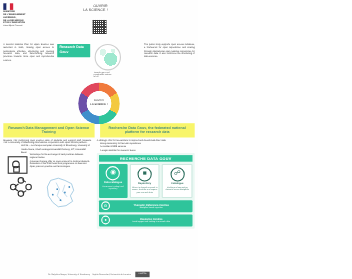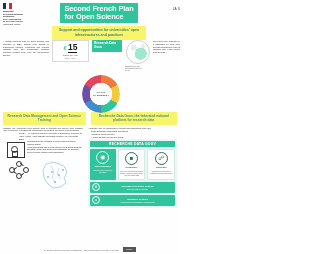--- a/index.html
+++ b/index.html
@@ -229,51 +229,36 @@
       <div class="gov-lines">MINISTÈRE</div>
       <div class="gov-lines">DE L'ENSEIGNEMENT</div>
       <div class="gov-lines">SUPÉRIEUR,</div>
       <div class="gov-lines">DE LA RECHERCHE</div>
       <div class="gov-lines">ET DE L'INNOVATION</div>
       <div class="gov-motto">Liberté
 Égalité
 Fraternité</div>
     </div>
 
-    <div class="title-wrap">
-      <div class="main-title">
-        <span>Second French Plan</span><br>
-        <span>for Open Science</span>
-      </div>
-      <div class="subtitle">Support and opportunities for universities' open infrastructures and practices</div>
-    </div>
 
     <div class="right-logo">
       <div class="os-logo">OUVRIR</div>
       <div class="os-logo l2">LA SCIENCE !</div>
       <div class="qr"></div>
     </div>
   </div>
 
   <div class="intro">
 
     <div class="col-l">
       <div class="body-txt">A Second National Plan for Open Science was launched in 2021, making open access to publications effective, structuring and opening research data, and transforming research practices towards more open and reproducible science.</div>
     </div>
 
     <div class="col-c">
       <div class="center-top">
-        <div class="euro-box">
-          <div class="euro-row">
-            <span class="euro-sym">€</span>
-            <span class="euro-num">15</span>
-          </div>
-          <div class="euro-unit">million per year</div>
-          <div class="euro-years">2021 – 2024</div>
-        </div>
 
         <div>
           <div class="rdg-box">Research Data Gouv</div>
         </div>
 
         <div>
           <div class="moon"></div>
           <div class="moon-cap">Towards open and reproducible science for all</div>
         </div>
       </div>

